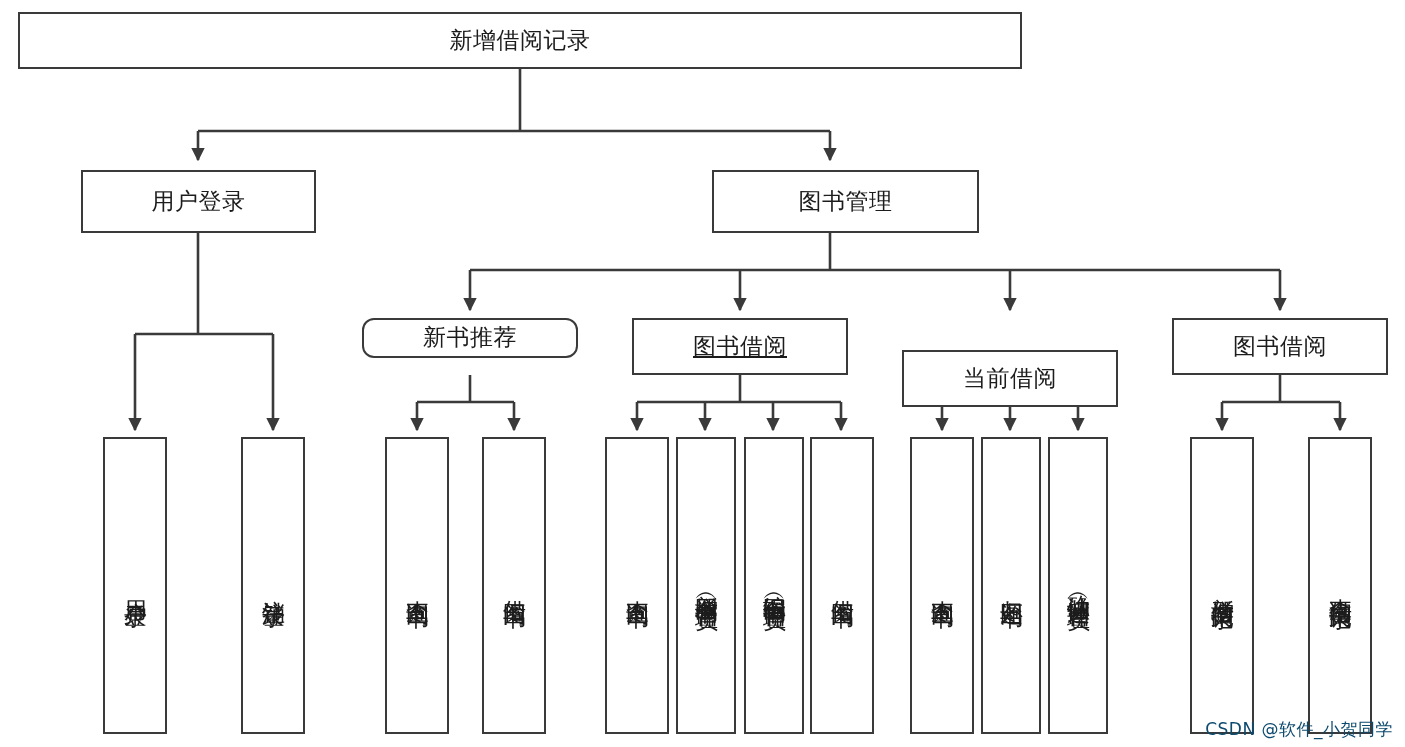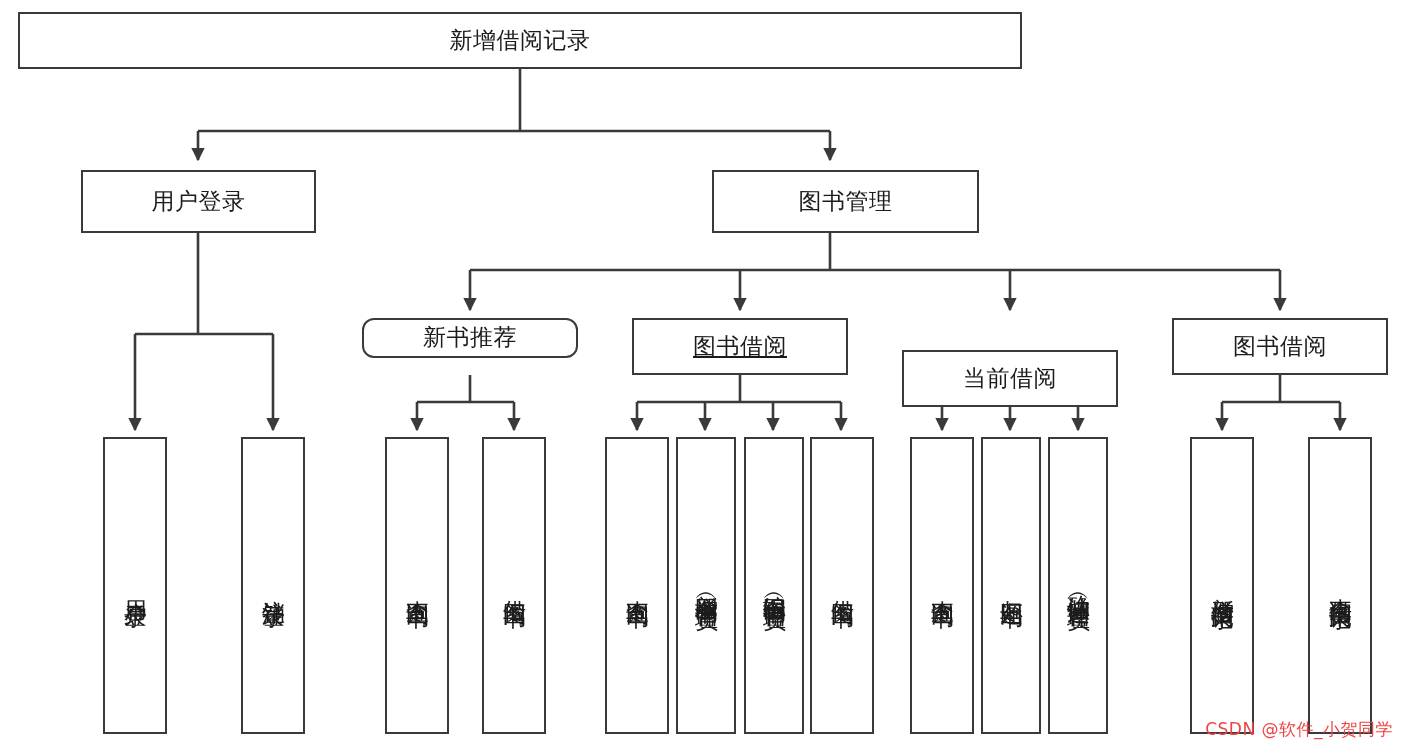--- a/index.html
+++ b/index.html
@@ -57,21 +57,21 @@
     line-height: 1.30;
     letter-spacing: 2px;
     white-space: nowrap;
     max-height: 100%;
   }
   #watermark {
     position: absolute;
     right: 12px;
     bottom: 6px;
     font-size: 17px;
-    color: #ef4444;
+    color: #0c4a6e;
     letter-spacing: 0.5px;
     z-index: 5;
     white-space: nowrap;
   }
 </style>
 </head>
 <body>
 
 <div id="canvas">
 

